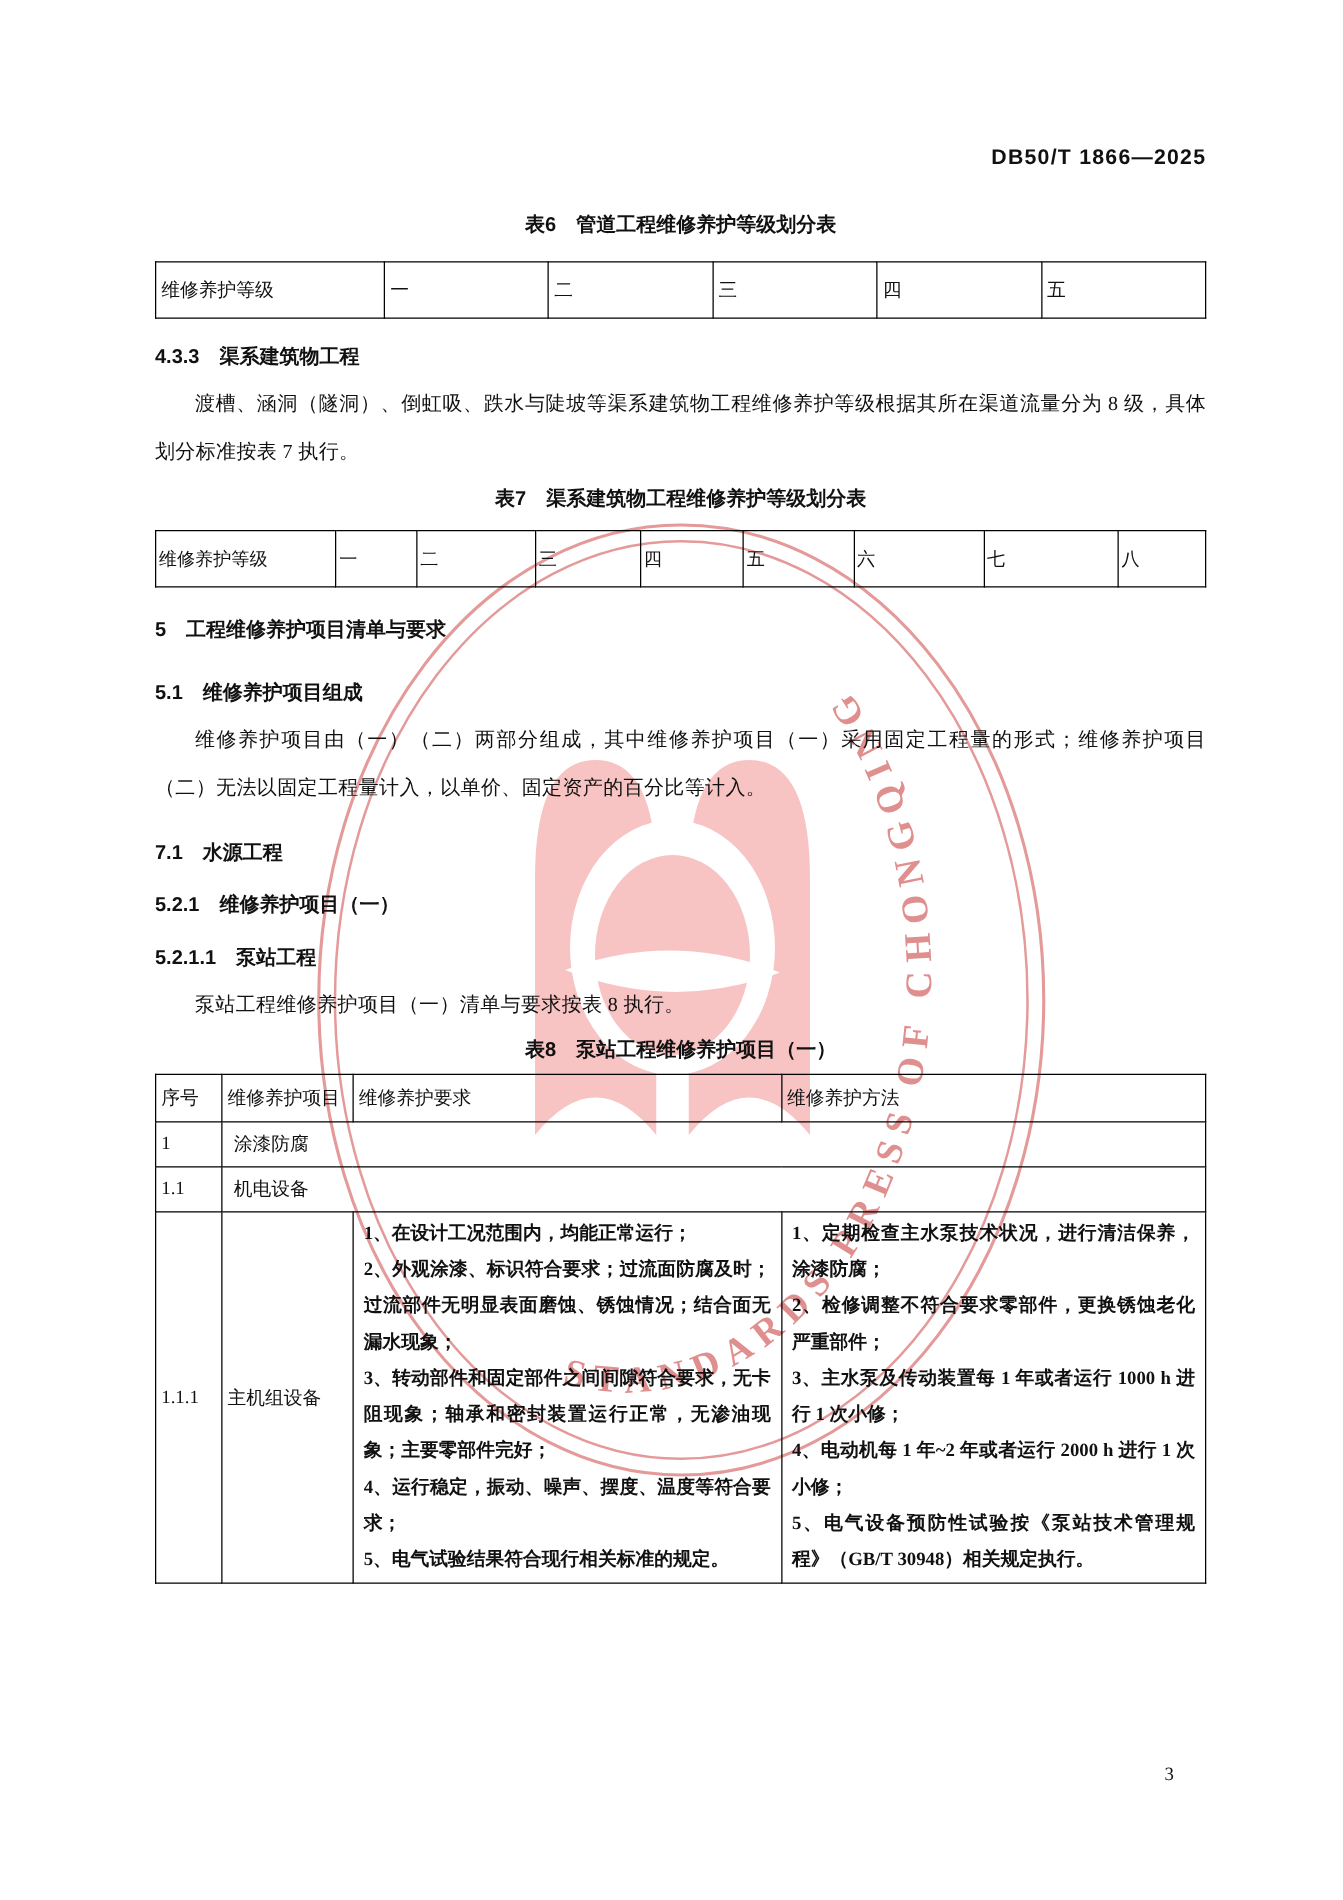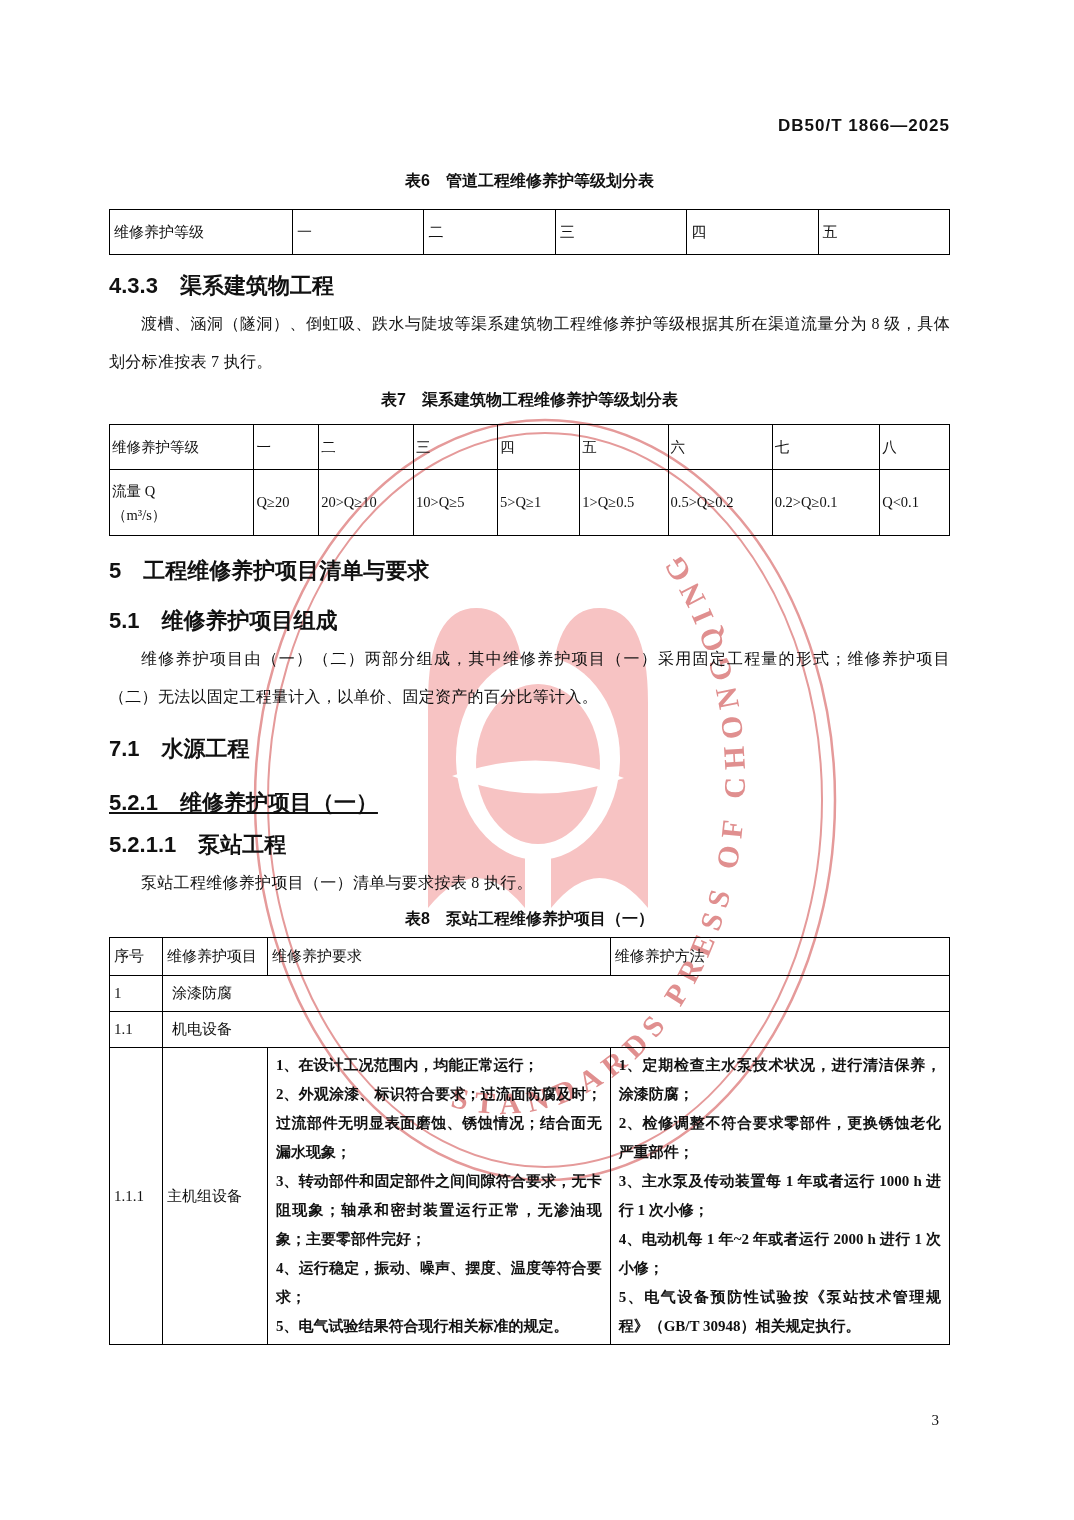--- a/index.html
+++ b/index.html
@@ -5,47 +5,47 @@
   html,body{margin:0;padding:0;background:#9a9a9a;}
   .page{
     position:relative;
     width:1074px;height:1520px;
     margin:0 auto;
     background:#ffffff;
     overflow:hidden;
     font-family:"Liberation Serif",serif;
     color:#111;
   }
-  .content{position:absolute;left:109px;top:0;width:841px;z-index:2;}
+  .content{position:absolute;left:124px;top:0;width:841px;z-index:2;}
   
   .doc-code{
     margin-top:116px;
     text-align:right;
     font-family:"Liberation Sans",sans-serif;
     font-weight:bold;font-size:17px;letter-spacing:1px;
     line-height:20px;
   }
   
   .tbl-title{
     text-align:center;
     font-family:"Liberation Sans",sans-serif;
     font-weight:bold;font-size:16px;line-height:21px;
   }
   .t6-title{margin-top:34px;}
   .t7-title{margin-top:8px;}
   .t8-title{margin-top:6px;}
   .sec-h{
     font-family:"Liberation Sans",sans-serif;
-    font-weight:bold;font-size:22px;line-height:22px;margin:0;
+    font-weight:bold;font-size:16px;line-height:22px;margin:0;
   }
   .h433{margin-top:20px;}
   .h5{margin-top:24px;}
   .h51{margin-top:28px;}
   .h52{margin-top:22px;}
-  .h521{margin-top:32px;text-decoration:underline;}
+  .h521{margin-top:20px;}
   .h5211{margin-top:20px;}
   
   .para{
     margin:0;font-size:16px;line-height:38px;
     text-align:justify;text-indent:2em;letter-spacing:.3px;
   }
   .p433,.p51,.p5211{margin-top:8px;}
   
   table{border-collapse:collapse;width:100%;table-layout:fixed;background:transparent;}
   td{
@@ -147,32 +147,20 @@
           <td>维修养护等级</td>
           <td>一</td>
           <td>二</td>
           <td>三</td>
           <td>四</td>
           <td>五</td>
           <td>六</td>
           <td>七</td>
           <td>八</td>
         </tr>
-        <tr class="data">
-          <td class="cell-2line">流量 Q
-（m³/s）</td>
-          <td>Q≥20</td>
-          <td>20&gt;Q≥10</td>
-          <td>10&gt;Q≥5</td>
-          <td>5&gt;Q≥1</td>
-          <td>1&gt;Q≥0.5</td>
-          <td>0.5&gt;Q≥0.2</td>
-          <td>0.2&gt;Q≥0.1</td>
-          <td>Q&lt;0.1</td>
-        </tr>
       </tbody>
     </table>
 
     <p class="sec-h h5">5　工程维修养护项目清单与要求</p>
     <p class="sec-h h51">5.1　维修养护项目组成</p>
     <p class="para p51">维修养护项目由（一）（二）两部分组成，其中维修养护项目（一）采用固定工程量的形式；维修养护项目（二）无法以固定工程量计入，以单价、固定资产的百分比等计入。</p>
     <p class="sec-h h52">7.1　水源工程</p>
     <p class="sec-h h521">5.2.1　维修养护项目（一）</p>
     <p class="sec-h h5211">5.2.1.1　泵站工程</p>
     <p class="para p5211">泵站工程维修养护项目（一）清单与要求按表 8 执行。</p>

